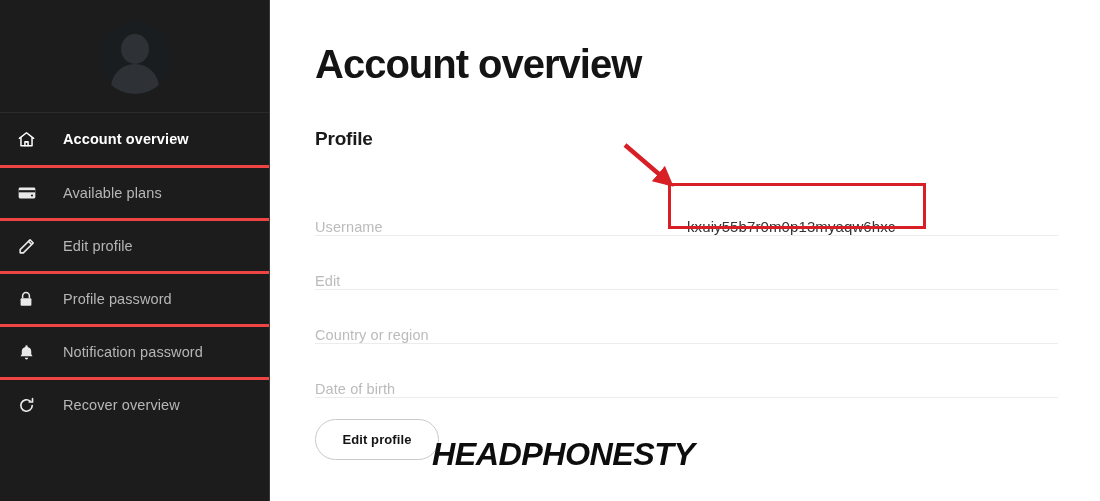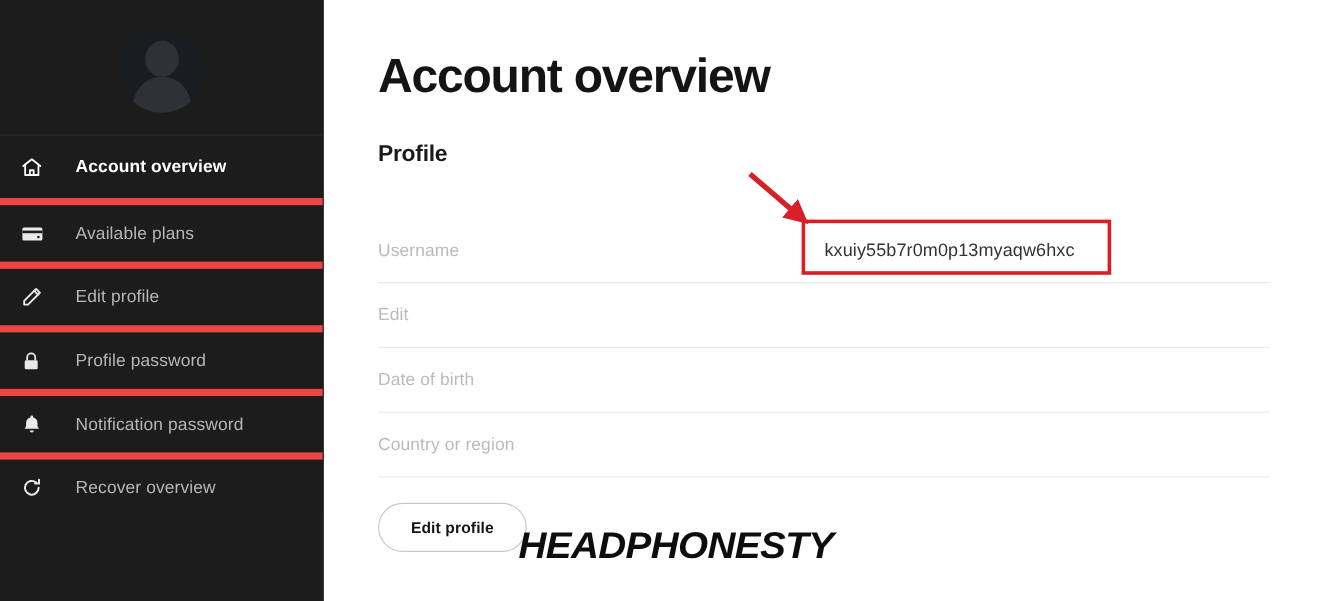--- a/index.html
+++ b/index.html
@@ -65,21 +65,21 @@
     left: 12px; bottom: -4px;
   }
 
   .nav-list { display: flex; flex-direction: column; }
 
   .nav-item {
     height: 53px;
     display: flex;
     align-items: center;
     padding-left: 17px;
-    border-top: 6px solid #ef4444;
+    border-top: 3px solid #ef4444;
     cursor: pointer;
     background: #1c1c1c;
   }
   .nav-item:first-child { border-top: 1px solid #2b2b2b; }
 
   .nav-icon {
     width: 30px;
     flex: 0 0 30px;
     display: flex;
     align-items: center;
@@ -112,39 +112,39 @@
     top: 42px;
     font-size: 40px;
     font-weight: bold;
     color: #141414;
     letter-spacing: -1px;
   }
 
   .section-title {
     position: absolute;
     left: 45px;
-    top: 118px;
+    top: 128px;
     font-size: 19px;
     font-weight: bold;
     color: #1a1a1a;
     letter-spacing: -.2px;
   }
 
   .form {
     position: absolute;
     left: 45px;
     top: 182px;
     width: 743px;
   }
 
   .form-row {
     height: 54px;
     border-bottom: 1px solid #ececec;
     display: flex;
-    align-items: center;
+    align-items: flex-end;
     position: relative;
   }
 
   .field-label {
     font-size: 14.5px;
     color: #bbbbbb;
     letter-spacing: .1px;
   }
 
   .field-value {
@@ -296,26 +296,26 @@
         <span class="field-label">Username</span>
         <span class="field-value">kxuiy55b7r0m0p13myaqw6hxc</span>
       </div>
 
       <div class="form-row">
         <span class="field-label">Edit</span>
         <span class="field-value"></span>
       </div>
 
       <div class="form-row">
+        <span class="field-label">Country or region</span>
+        <span class="field-value"></span>
+      </div>
+
+      <div class="form-row">
         <span class="field-label">Date of birth</span>
-        <span class="field-value"></span>
-      </div>
-
-      <div class="form-row">
-        <span class="field-label">Country or region</span>
         <span class="field-value"></span>
       </div>
 
     </div>
 
     <button class="edit-btn">Edit profile</button>
 
     <div class="watermark">HEADPHONESTY</div>
 
   </main>

